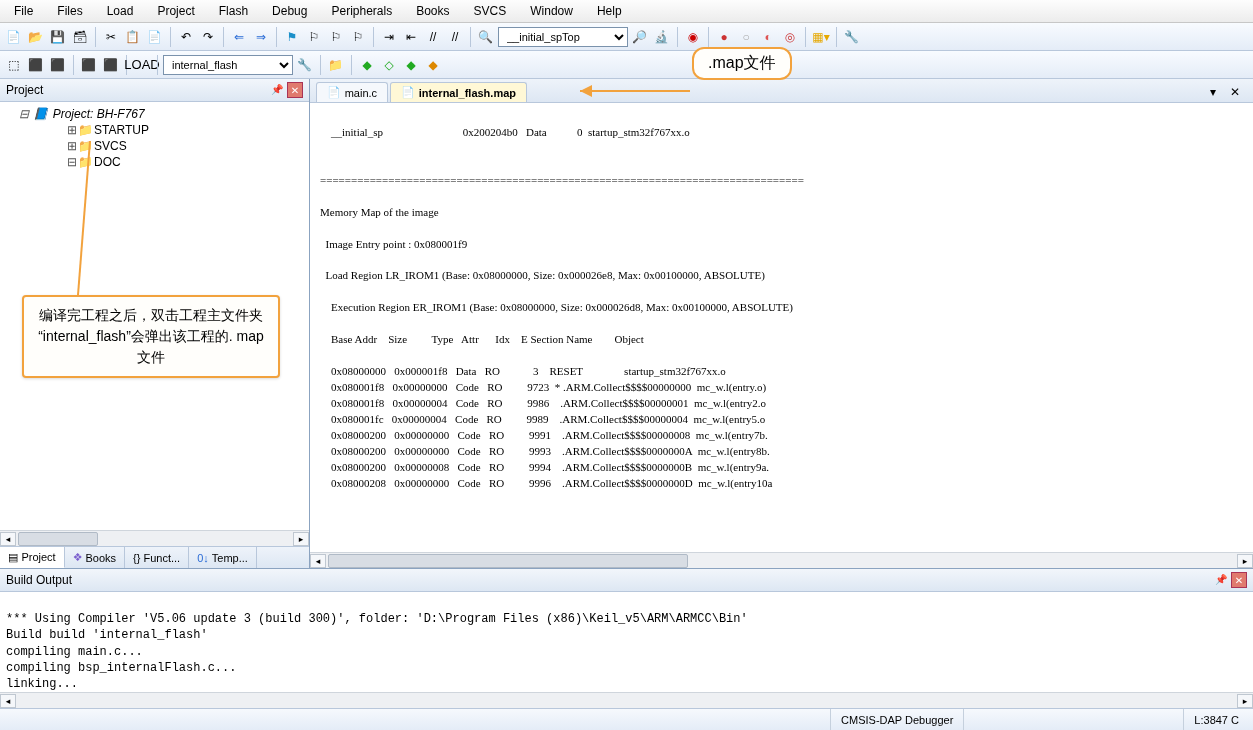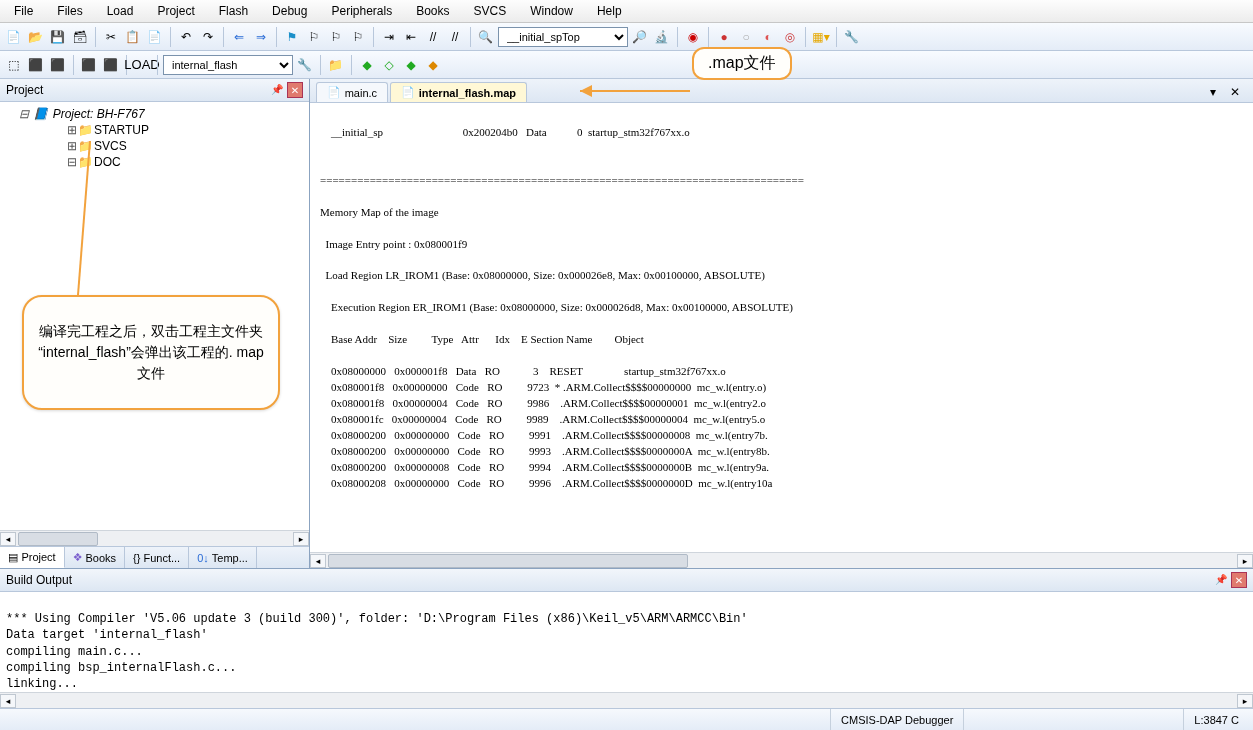--- a/index.html
+++ b/index.html
@@ -83,23 +83,23 @@
   .tree-node .exp { display:inline-block; width:12px; text-align:center; color:#555; cursor:default; }
   .tree-node .ficon { display:inline-block; width:14px; text-align:center; margin-right:2px; }
   .ind1 { padding-left: 16px; font-style: italic; }
   .ind2 { padding-left: 40px; }
   .ind3 { padding-left: 64px; }
   .folder-y { color:#e3a21a; }
   
   .callout {
     position:absolute;
     border:2px solid #f2a23d;
-    border-radius:20px;
+    border-radius:4px;
     background:#fffefb;
-    padding:24px 10px;
+    padding:8px 10px;
     font-size:14px;
     line-height:1.5;
     box-shadow:0 1px 3px rgba(0,0,0,.15);
   }
   .callout.c-left { left:22px; top:216px; width:258px; text-align:center; }
   .callout-top {
     position:absolute;
     border:2px solid #f2a23d;
     border-radius:12px;
     background:#fffefb;
@@ -410,21 +410,21 @@
 <div class="build-output">
   <div class="pane-title">
     <span>Build Output</span>
     <span class="buttons">
       <span class="pin">📌</span>
       <span class="close-x">✕</span>
     </span>
   </div>
   <div class="bo-body">
 <span>*** Using Compiler 'V5.06 update 3 (build 300)', folder: 'D:\Program Files (x86)\Keil_v5\ARM\ARMCC\Bin'</span>
-<span>Data target 'internal_flash'</span>
+<span>Build build 'internal_flash'</span>
 <span>compiling main.c...</span>
 <span>compiling bsp_internalFlash.c...</span>
 <span>linking...</span>
 
   </div>
   <div class="hscroll-track">
     <span class="hscroll-btn">◂</span>
     <span style="flex:1"></span>
     <span class="hscroll-btn">▸</span>
   </div>

